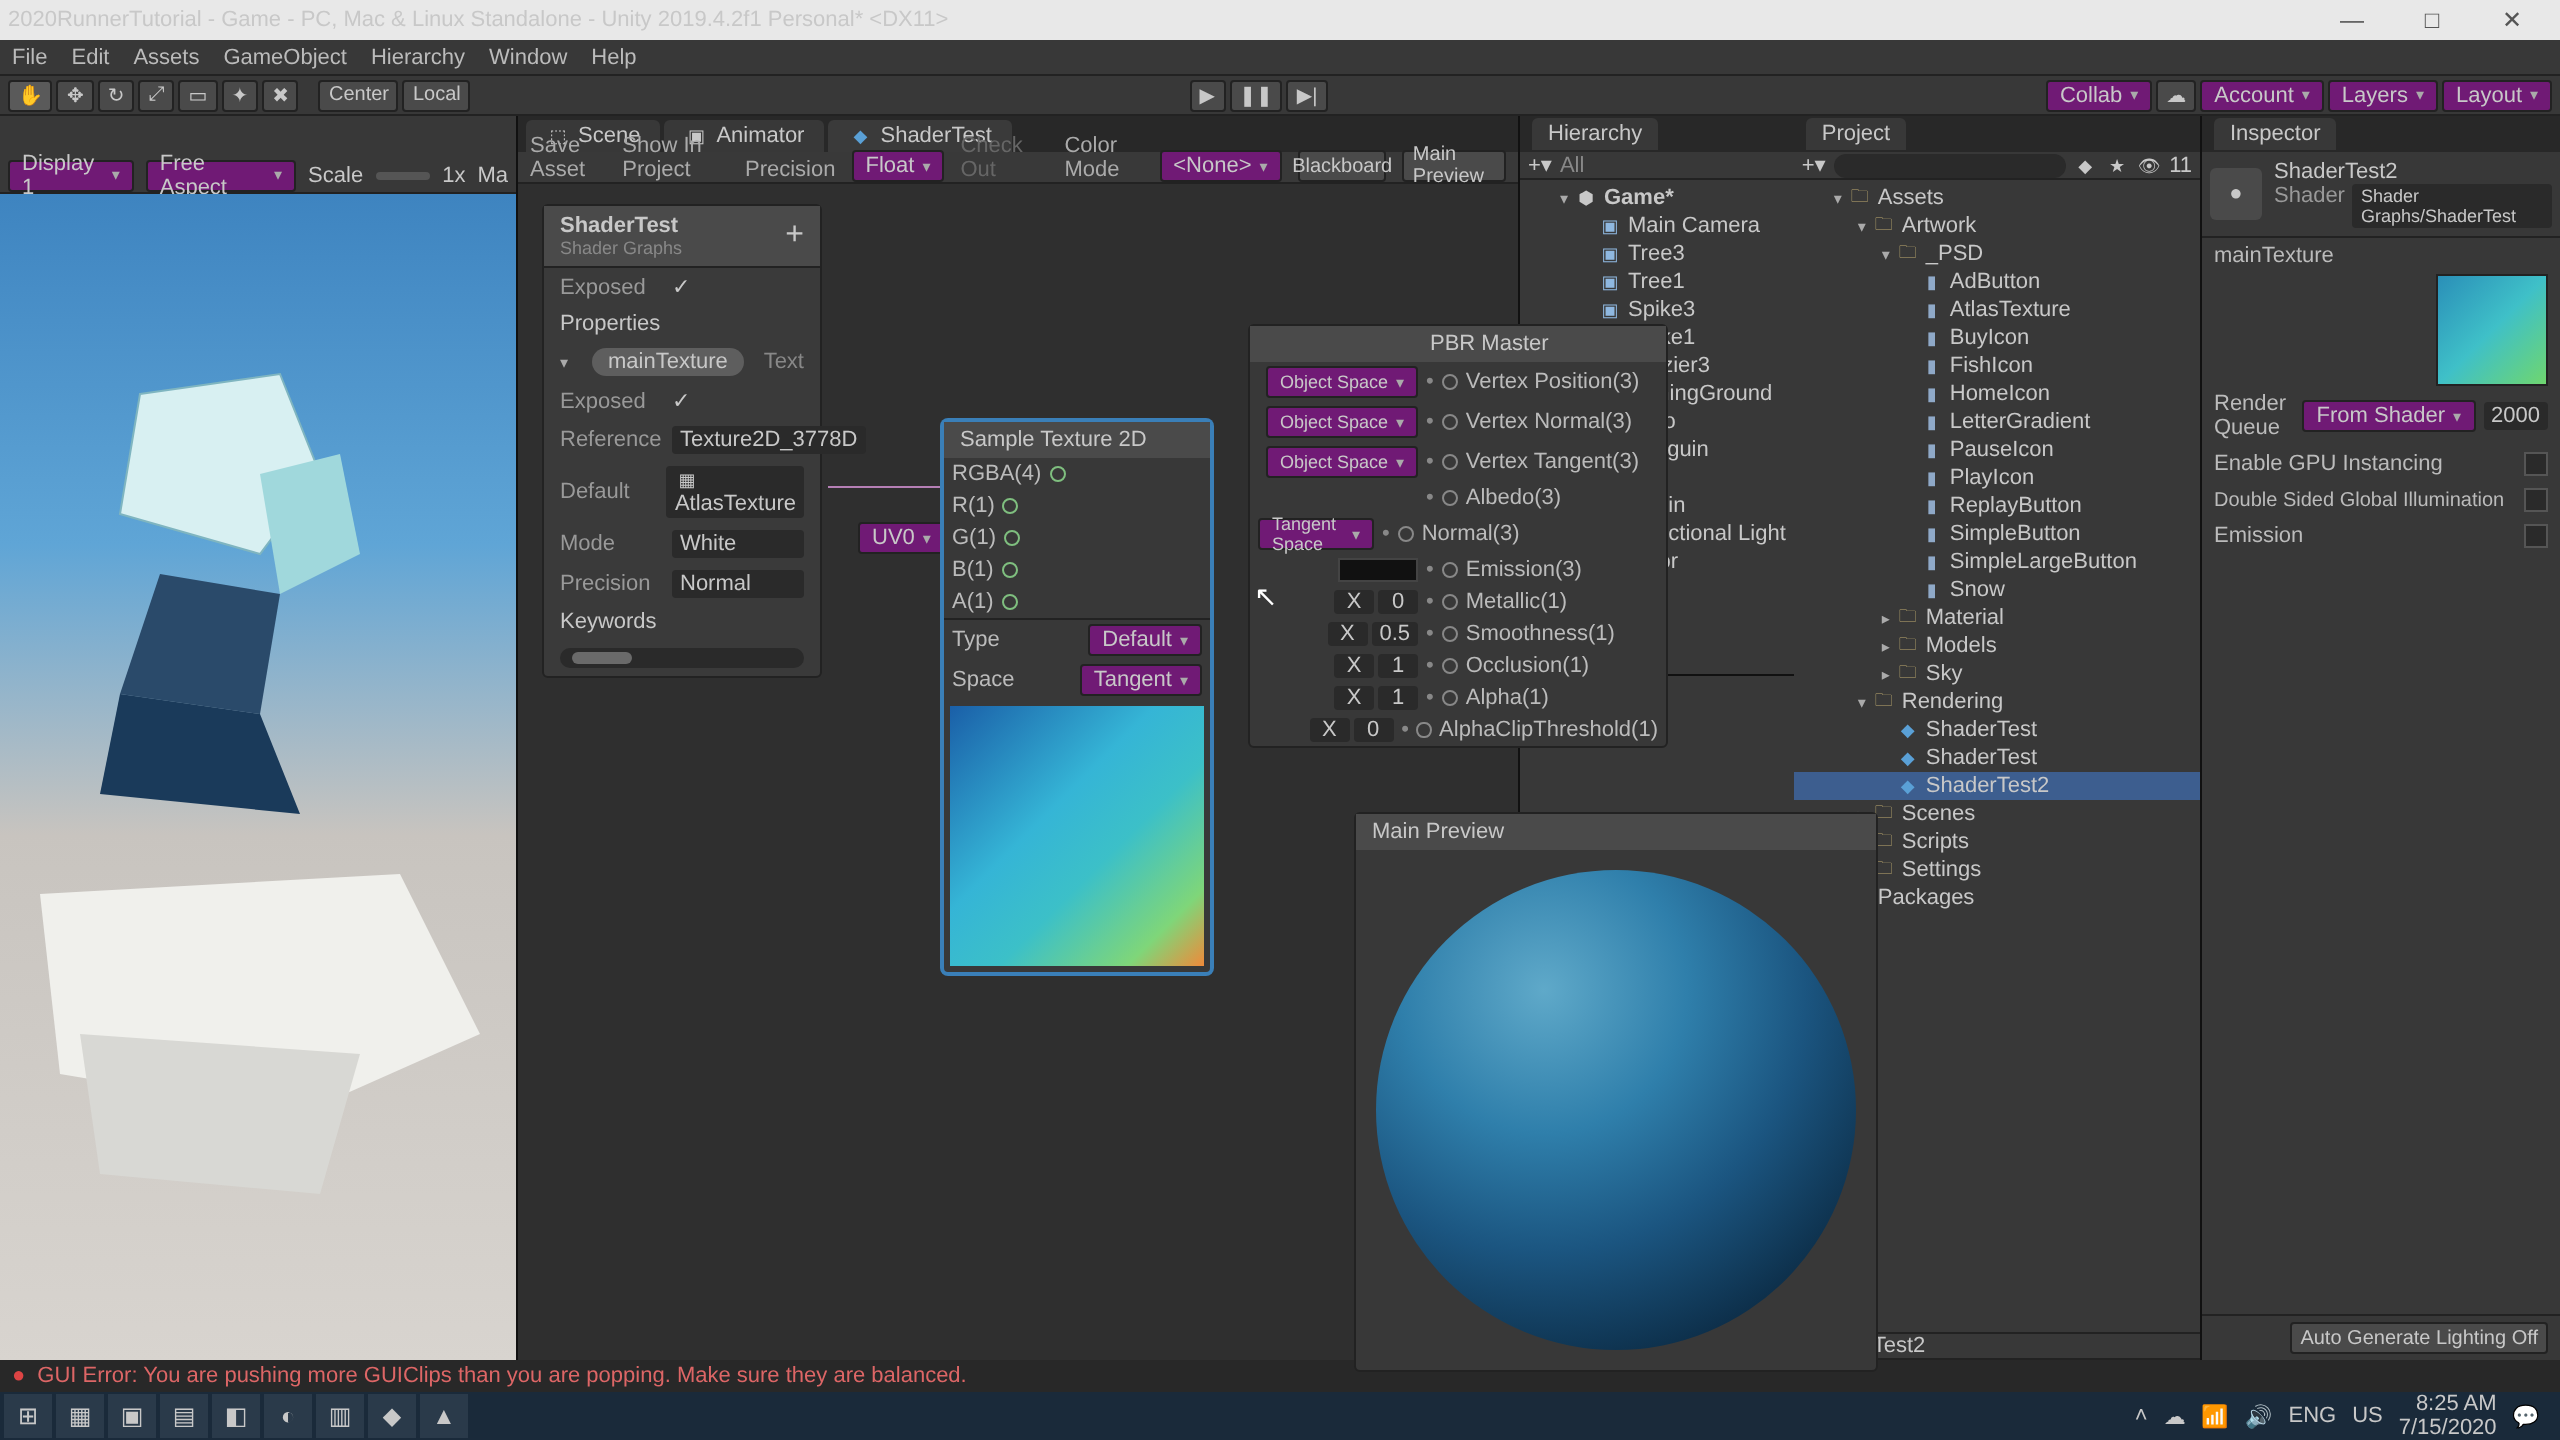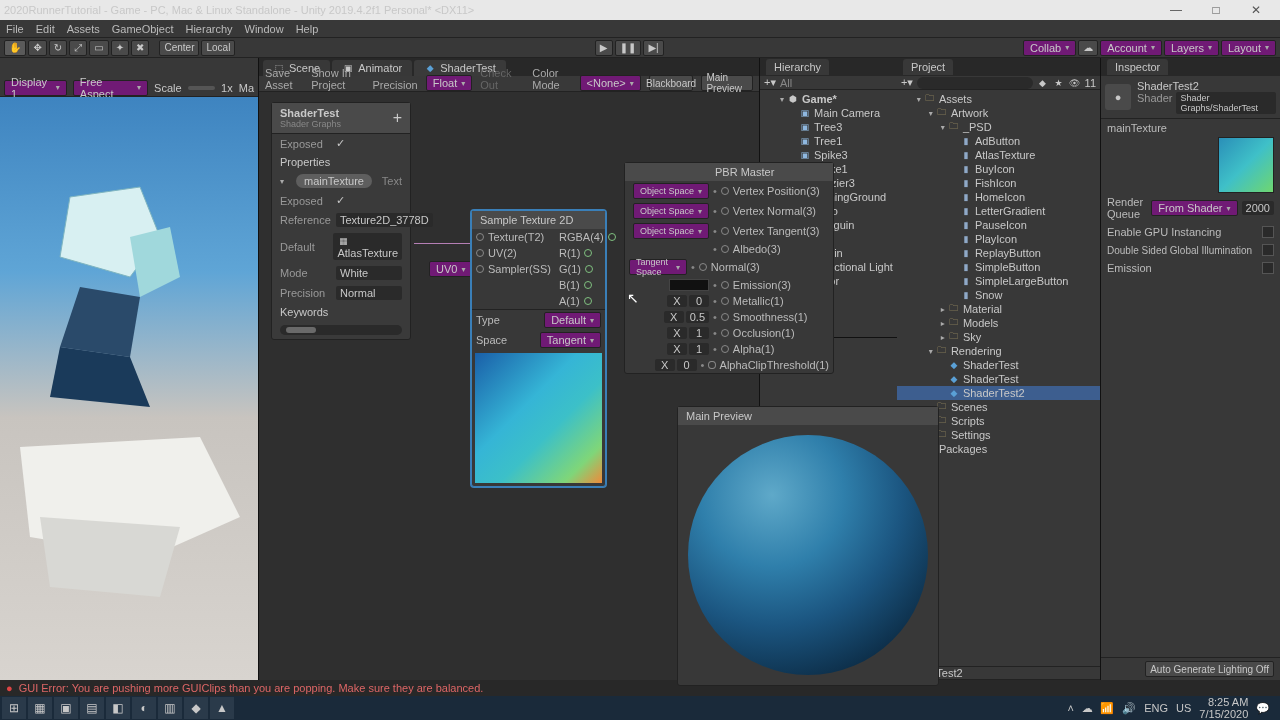--- a/index.html
+++ b/index.html
@@ -246,34 +246,20 @@
 
   <div class="link" style="top:185px;left:155px;width:58px"></div>
 
   <div class="dropdown" style="position:absolute;top:203px;left:170px">
         <span>UV0</span>
       </div>
 
   <div class="node sel" style="top:152px;left:212px;width:135px">
     <div class="nodetitle">Sample Texture 2D</div>
     <div style="display:flex">
-      <div style="flex:1">
-        <div class="noderow">
-              <span class="port"></span>
-              <span class="slotlabel">Texture(T2)</span>
-            </div>
-        <div class="noderow">
-              <span class="port"></span>
-              <span class="slotlabel">UV(2)</span>
-            </div>
-        <div class="noderow">
-              <span class="port"></span>
-              <span class="slotlabel">Sampler(SS)</span>
-            </div>
-      </div>
       <div>
         <div class="noderow">
               <span class="slotlabel">RGBA(4)</span>
               <span class="port f"></span>
             </div>
         <div class="noderow">
               <span class="slotlabel">R(1)</span>
               <span class="port f"></span>
             </div>
         <div class="noderow">

